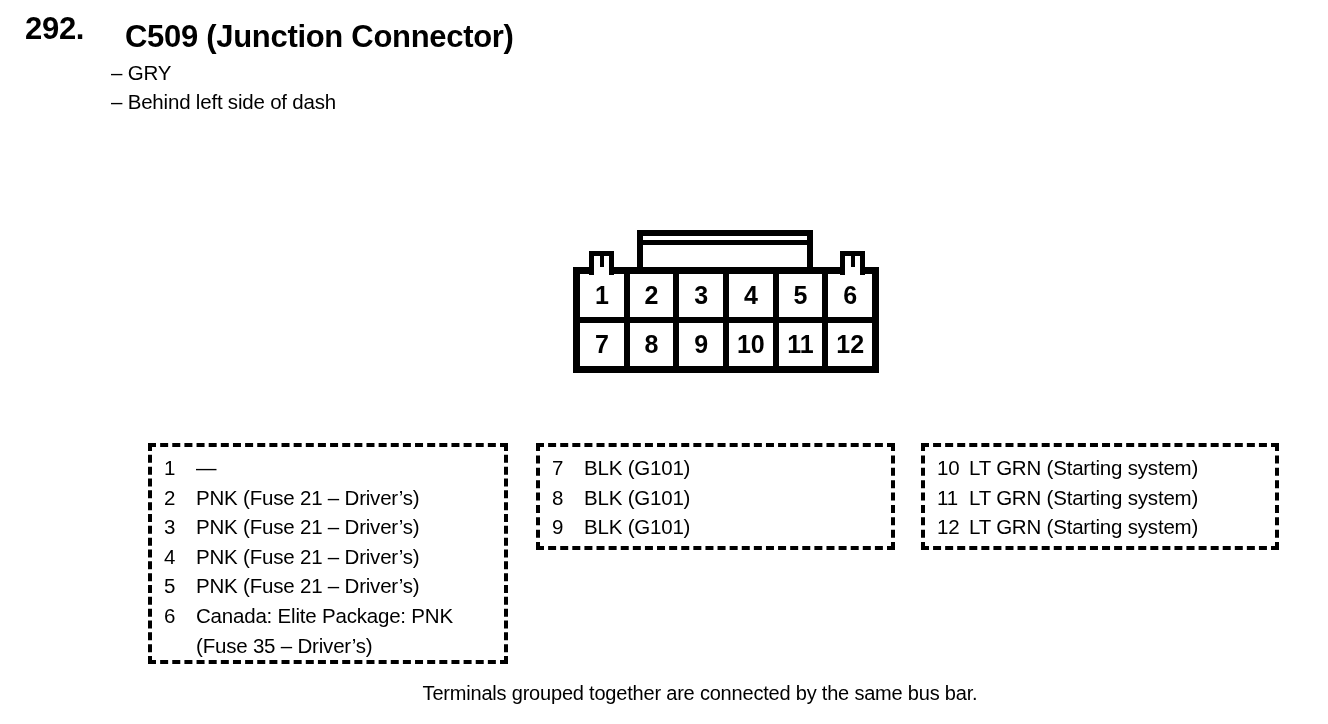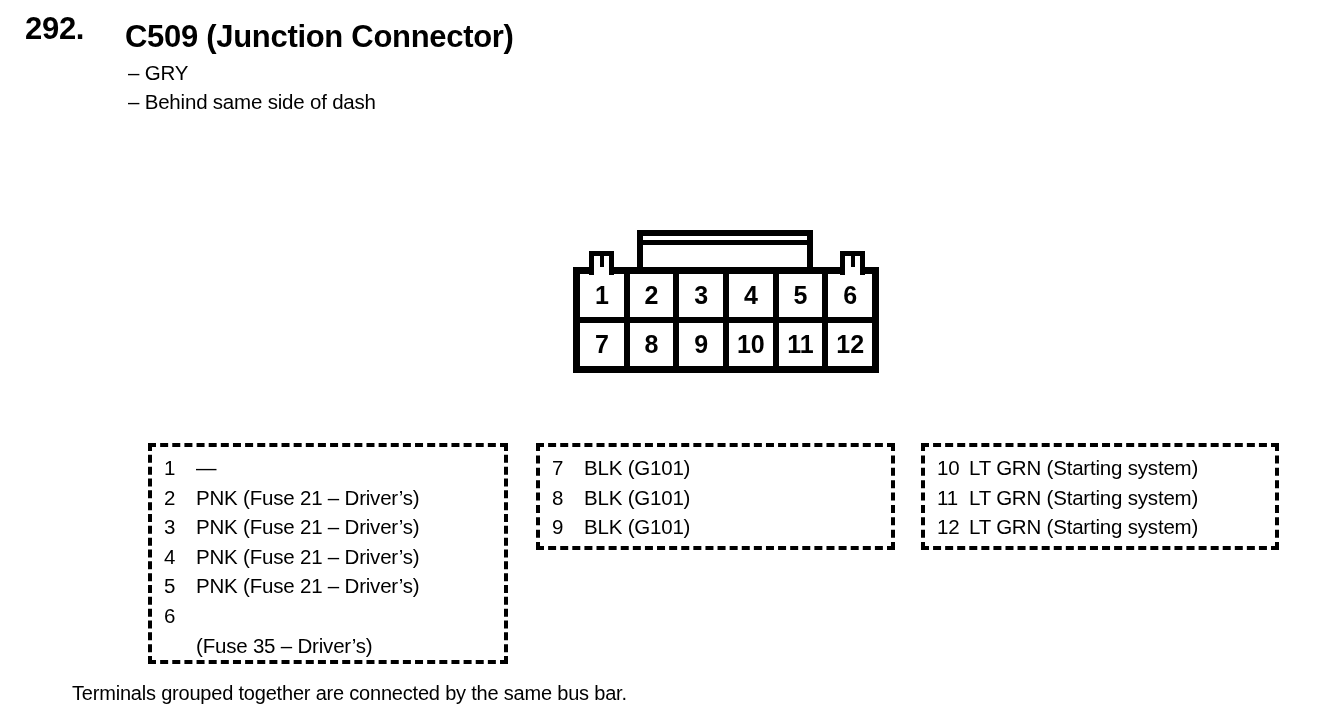--- a/index.html
+++ b/index.html
@@ -15,21 +15,21 @@
   .sec-num{
     position:absolute;left:25px;top:11px;
     font-size:31px;font-weight:bold;letter-spacing:-0.3px;
   }
   .page-title{
     position:absolute;left:117px;top:11px;margin:8px;
     font-size:31px;font-weight:bold;letter-spacing:-0.3px;
   }
   
   .notes{
-    position:absolute;left:128px;top:59px;
+    position:absolute;left:111px;top:59px;
     font-size:20.5px;line-height:28.5px;letter-spacing:-0.2px;
   }
   .note-line{white-space:nowrap;}
   
   .connector{position:absolute;left:573px;top:230px;width:306px;height:143px;}
   .ctab{
     position:absolute;left:64px;top:0;width:176px;height:37px;
     box-sizing:border-box;border:6px solid #000;border-bottom:none;background:#fff;
   }
   .ctab-line{position:absolute;left:0;right:0;top:4px;height:5px;background:#000;}
@@ -58,34 +58,34 @@
   }
   .box1{left:148px;top:443px;width:360px;height:221px;}
   .box2{left:536px;top:443px;width:359px;height:107px;}
   .box3{left:921px;top:443px;width:358px;height:107px;}
   .pin-row{display:flex;align-items:flex-start;}
   .pin-num{flex:0 0 32px;white-space:pre;}
   .pin-desc{white-space:nowrap;}
   
   .footer-note{
     position:absolute;left:72px;top:682px;width:1256px;
-    text-align:left;font-size:20px;letter-spacing:-0.2px;
+    text-align:center;font-size:20px;letter-spacing:-0.2px;
   }
 </style>
 </head>
 <body>
 
 <div class="page">
 
   <span class="sec-num">292.</span>
   <h1 class="page-title">C509 (Junction Connector)</h1>
 
   <div class="notes">
     <div class="note-line">– GRY</div>
-    <div class="note-line">– Behind same side of dash</div>
+    <div class="note-line">– Behind left side of dash</div>
   </div>
 
   <div class="connector">
     <div class="ctab">
       <div class="ctab-line"></div>
     </div>
     <div class="bump bump-left">
       <div class="slit"></div>
     </div>
     <div class="bump bump-right">
@@ -123,20 +123,21 @@
     <div class="pin-row">
       <span class="pin-num">4</span>
       <span class="pin-desc">PNK (Fuse 21 – Driver’s)</span>
     </div>
     <div class="pin-row">
       <span class="pin-num">5</span>
       <span class="pin-desc">PNK (Fuse 21 – Driver’s)</span>
     </div>
     <div class="pin-row">
       <span class="pin-num">6</span>
+      <span class="pin-desc">Canada: Elite Package: PNK</span>
     </div>
     <div class="pin-row">
       <span class="pin-num"></span>
       <span class="pin-desc">(Fuse 35 – Driver’s)</span>
     </div>
   </div>
 
   <div class="legend-box box2">
     <div class="pin-row">
       <span class="pin-num">7</span>

